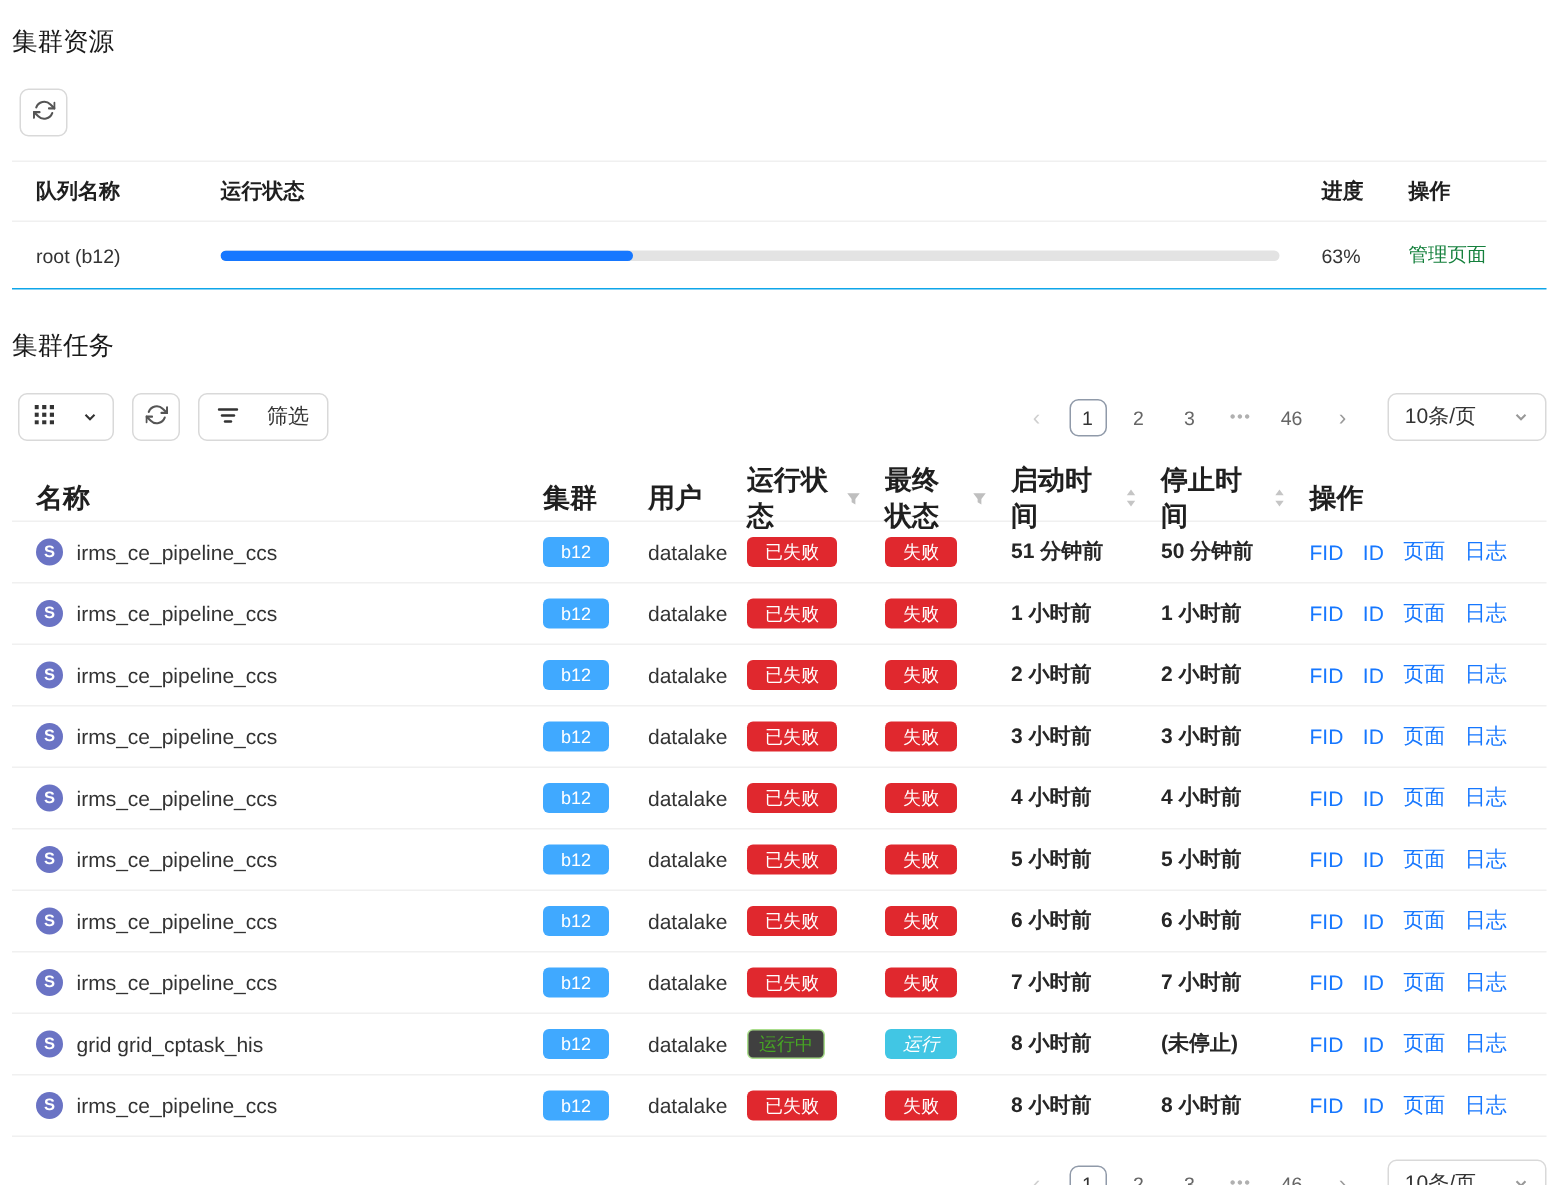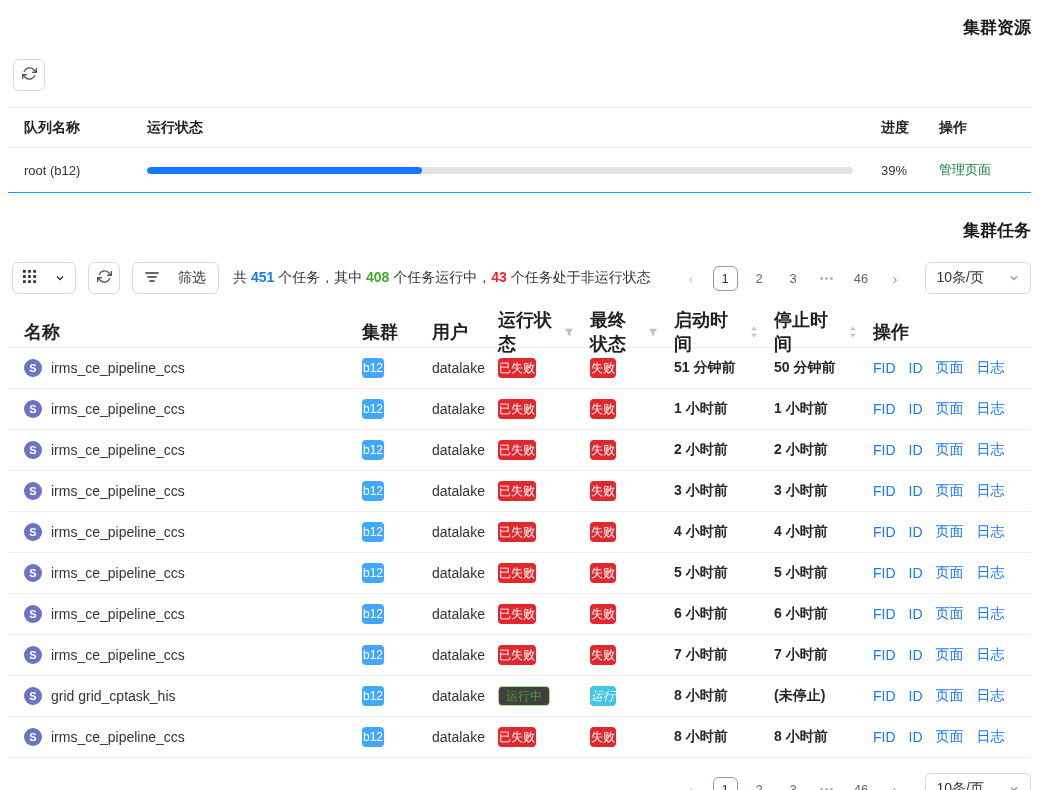--- a/index.html
+++ b/index.html
@@ -3,21 +3,21 @@
 <meta charset="utf-8">
 <style>
   * { box-sizing: border-box; }
   html,body { margin:0; padding:0; background:#fff; }
   body {
     width:1039px; height:790px; overflow:hidden;
     font-family:"Liberation Sans","DejaVu Sans",sans-serif;
     color:#333; font-size:14px;
   }
   .page { padding:6px 8px 16px 8px; }
-  .section-title { font-size:17px; font-weight:700; color:#1a1a1a; margin:10px 0 20px 0;text-align:right; }
+  .section-title { font-size:17px; font-weight:400; color:#1a1a1a; margin:10px 0 20px 0; }
 
   
   .icon-btn {
     width:32px; height:32px; border:1px solid #d9d9d9; border-radius:6px; background:#fff;
     display:inline-flex; align-items:center; justify-content:center; color:#555; cursor:pointer;
   }
   .btn {
     height:32px; border:1px solid #d9d9d9; border-radius:6px; background:#fff;
     display:inline-flex; align-items:center; gap:19px; padding:0 12px; font-size:14px; color:#333; cursor:pointer;
   }
@@ -70,21 +70,21 @@
   .task-header > div { padding:0 8px; display:flex; align-items:center; gap:5px; }
   .task-header > div:first-child { padding-left:16px; }
   .trow { height:41px; border-bottom:1px solid #f0f0f0; font-size:14px; }
   .trow > div { padding:0 8px; display:flex; align-items:center; }
   .trow > div:first-child { padding-left:16px; }
   .avatar {
     width:18px; height:18px; border-radius:50%; background:#6a73c4; color:#fff;
     font-size:11px; display:inline-flex; align-items:center; justify-content:center;
     margin-right:9px; flex:none; font-weight:600;
   }
-  .tag { display:inline-block; padding:4px 1px; border-radius:4px; font-size:12px; line-height:1; color:#fff; white-space:nowrap; }
+  .tag { display:inline-block; padding:4px 12px; border-radius:4px; font-size:12px; line-height:1; color:#fff; white-space:nowrap; }
   .cluster-tag { background:#40a9ff; }
   .tag-error { background:#e0282e; }
   .tag-success { background:#404040; color:#47a524; border:1px solid #a9dd8b; padding:3px 7px; }
   .tag-processing { background:#41c6e4;font-style:italic; }
   .time { font-weight:700; color:#262626; }
   .actions a { color:#1677ff; text-decoration:none; margin-right:13px; font-size:14px; cursor:pointer; }
 
   .footer-pager { display:flex; align-items:center; justify-content:flex-end; margin-top:15px; gap:9px; }
 </style>
 </head>
@@ -112,21 +112,21 @@
       <div>进度</div>
       <div>操作</div>
     </div>
     <div class="res-row">
       <div>root (b12)</div>
       <div class="progress-cell">
         <div class="progress-track">
           <div class="progress-fill" style="width: 39%;"></div>
         </div>
       </div>
-      <div>39%</div>
+      <div>63%</div>
       <div><a class="link">管理页面</a></div>
     </div>
   </div>
 
   
   <div class="tasks-section">
     <div class="section-title">集群任务</div>
 
     <div class="toolbar">
       <button class="btn" style="padding:0 10px;">
@@ -164,21 +164,20 @@
         <span>
           <svg width="14" height="12" viewBox="0 0 14 12" stroke="currentColor" stroke-width="1.6" stroke-linecap="round" fill="none">
               <line x1="1" y1="2" x2="13" y2="2"></line>
               <line x1="3" y1="6" x2="11" y2="6"></line>
               <line x1="5" y1="10" x2="9" y2="10"></line>
             </svg>
         </span>
         <span>筛选</span>
       </button>
 
-      <span class="summary"><span>共 </span><b class="num-blue">451</b><span> 个任务，其中 </span><b class="num-green">408</b><span> 个任务运行中，</span><b class="num-red">43</b><span> 个任务处于非运行状态</span></span>
 
       <div class="pager">
         <span class="page-item page-arrow disabled">‹</span>
         <span class="page-item current">1</span>
         <span class="page-item">2</span>
         <span class="page-item">3</span>
         <span class="page-item dots">•••</span>
         <span class="page-item">46</span>
         <span class="page-item page-arrow">›</span>
         <span class="size-select">

